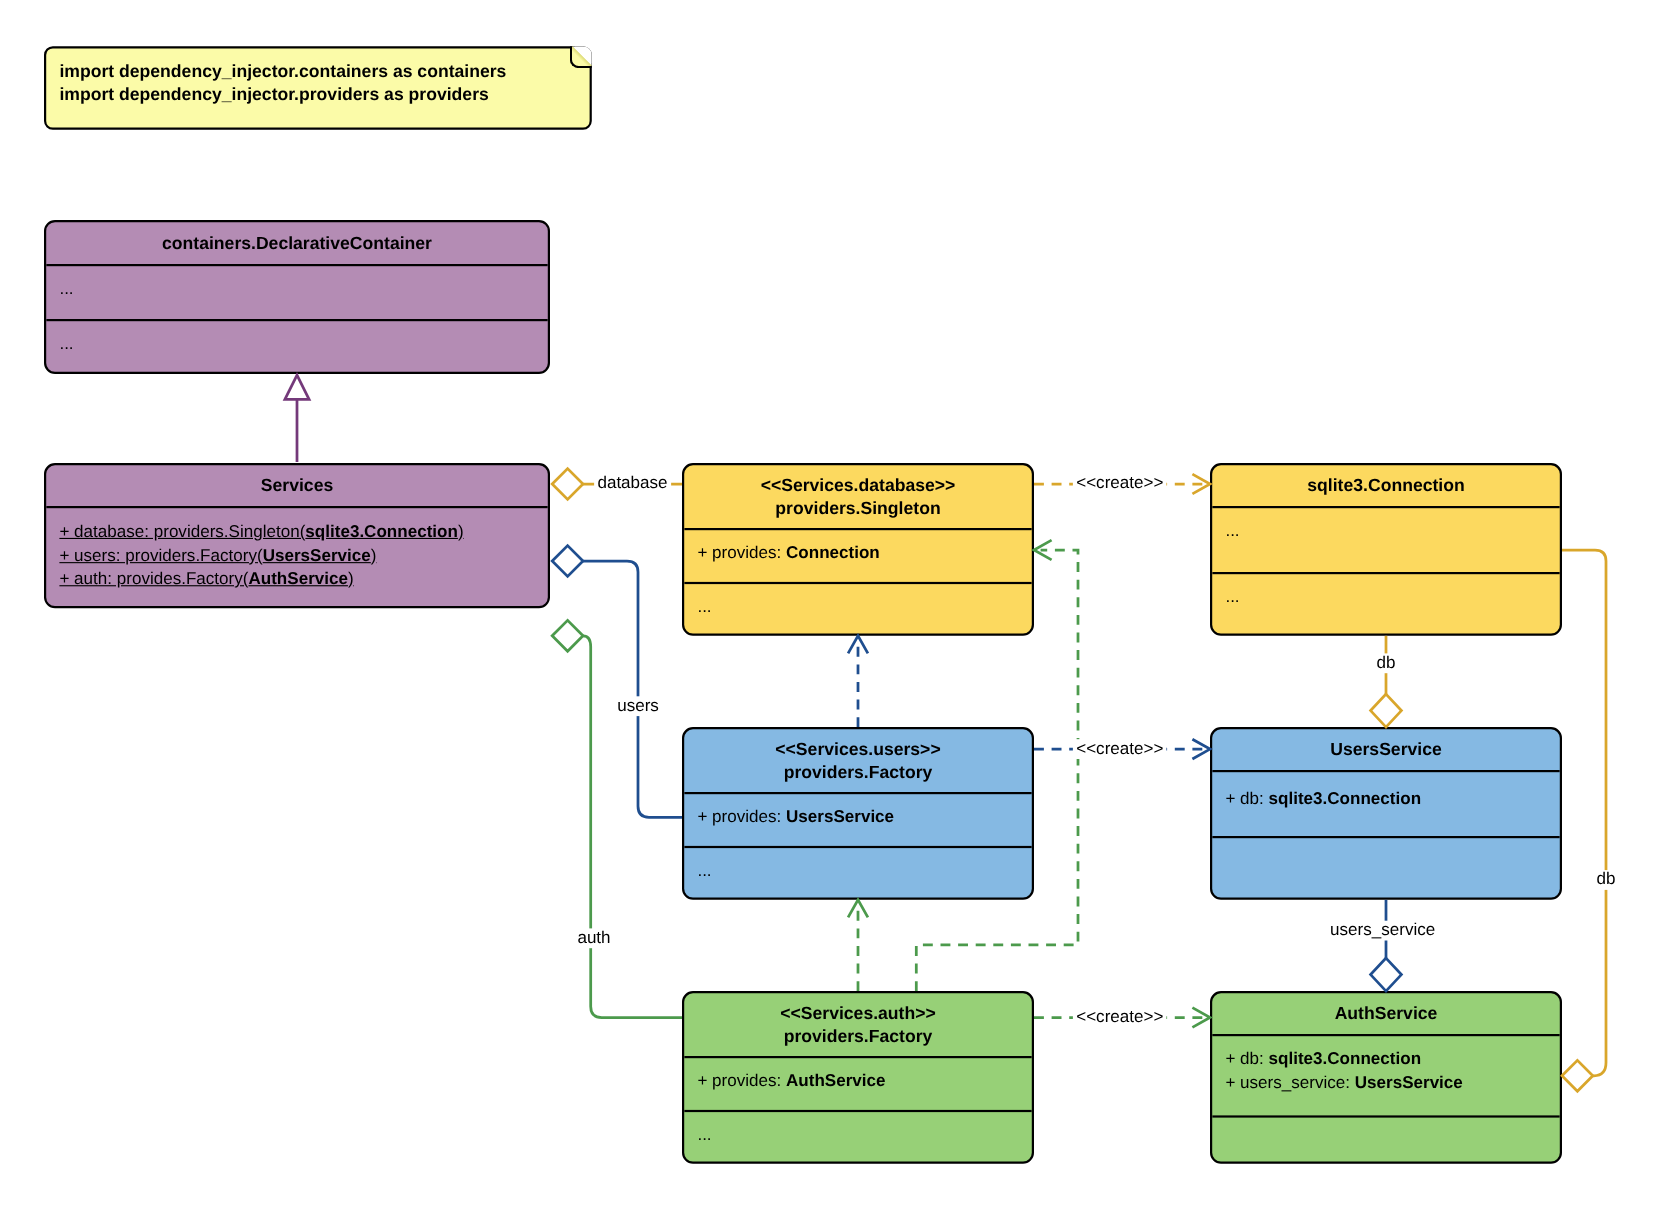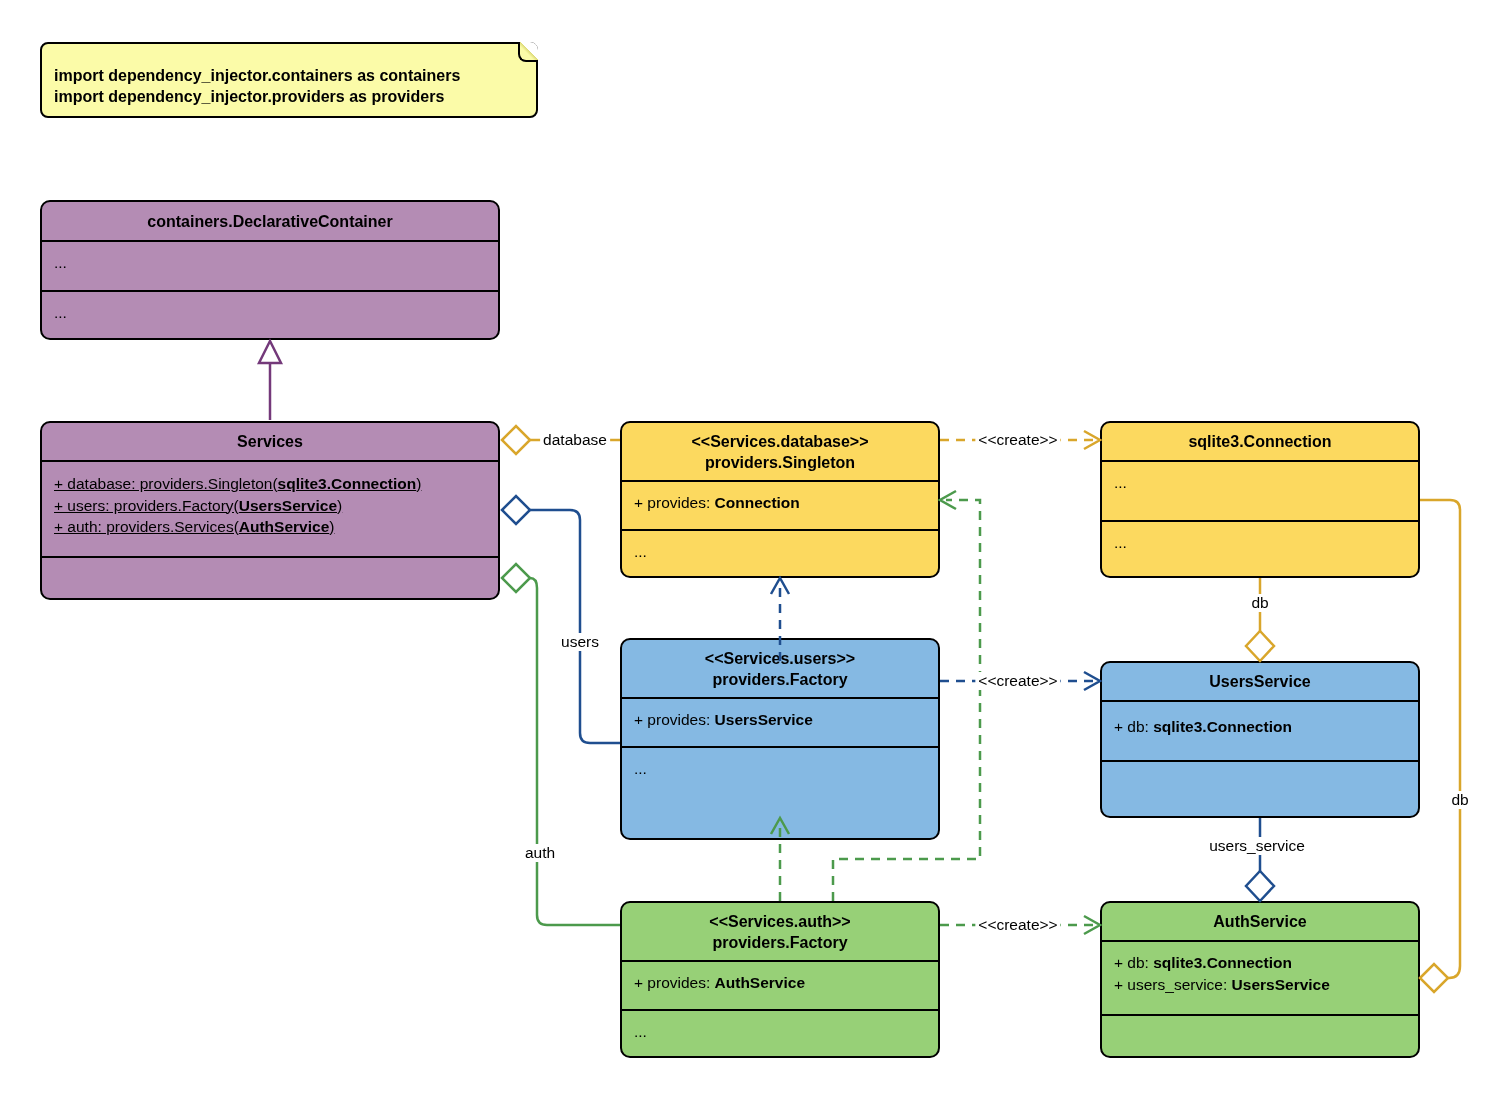--- a/index.html
+++ b/index.html
@@ -35,21 +35,21 @@
   }
   .cls-section{border-top:2px solid var(--box-border);flex:0 0 auto;
     font-size:15.5px;line-height:21.5px;padding:10px 0 0 12px;}
   .cls-section.grow{flex:1 1 auto;}
   .attr b{font-weight:bold;}
   .attr.underline{text-decoration:underline;}
 
   .note{
     position:absolute;left:40px;top:42px;width:498px;height:76px;
     background:var(--note-fill);border:2px solid var(--box-border);
-    border-radius:8px;padding:21px 14px 0 12px;
+    border-radius:8px;padding:11px 14px 0 12px;
     font-weight:bold;font-size:16px;line-height:21px;
   }
   .note-fold{
     position:absolute;top:-2px;right:-2px;width:20px;height:20px;
     background:linear-gradient(225deg,#ffffff 48%,#dedc7a 50%,var(--note-fill) 62%);
     border-left:2px solid var(--box-border);
     border-bottom:2px solid var(--box-border);
     border-radius:0 8px 0 8px;
   }
 
@@ -80,26 +80,26 @@
   <div class="uml-class purple" style="left:40px;top:200px;width:460px;height:140px">
     <div class="cls-title" style="height:38px">containers.DeclarativeContainer</div>
     <div class="cls-section" style="height:50px">
       <div class="attr">...</div>
     </div>
     <div class="cls-section grow">
       <div class="attr">...</div>
     </div>
   </div>
 
-  <div class="uml-class purple" style="left:40px;top:421px;width:460px;height:179px">
+  <div class="uml-class purple" style="left:40px;top:421px;width:460px;height:132px">
     <div class="cls-title" style="height:37px">Services</div>
     <div class="cls-section" style="height:96px;padding-top:11px">
       <div class="attr underline"><span>+ database: providers.Singleton(</span><b>sqlite3.Connection</b><span>)</span></div>
       <div class="attr underline"><span>+ users: providers.Factory(</span><b>UsersService</b><span>)</span></div>
-      <div class="attr underline"><span>+ auth: providers.Services(</span><b>AuthService</b><span>)</span></div>
+      <div class="attr underline"><span>+ auth: provides.Factory(</span><b>AuthService</b><span>)</span></div>
     </div>
     <div class="cls-section grow"></div>
   </div>
 
   <div class="uml-class yellow" style="left:620px;top:421px;width:320px;height:157px">
     <div class="cls-title" style="height:57px">
       <div>&lt;&lt;Services.database&gt;&gt;</div>
       <div>providers.Singleton</div>
     </div>
     <div class="cls-section" style="height:49px">
@@ -113,21 +113,21 @@
   <div class="uml-class yellow" style="left:1100px;top:421px;width:320px;height:157px">
     <div class="cls-title" style="height:37px">sqlite3.Connection</div>
     <div class="cls-section" style="height:60px">
       <div class="attr">...</div>
     </div>
     <div class="cls-section grow">
       <div class="attr">...</div>
     </div>
   </div>
 
-  <div class="uml-class blue" style="left:620px;top:638px;width:320px;height:202px">
+  <div class="uml-class blue" style="left:620px;top:661px;width:320px;height:157px">
     <div class="cls-title" style="height:57px">
       <div>&lt;&lt;Services.users&gt;&gt;</div>
       <div>providers.Factory</div>
     </div>
     <div class="cls-section" style="height:49px">
       <div class="attr"><span>+ provides: </span><b>UsersService</b></div>
     </div>
     <div class="cls-section grow">
       <div class="attr">...</div>
     </div>

